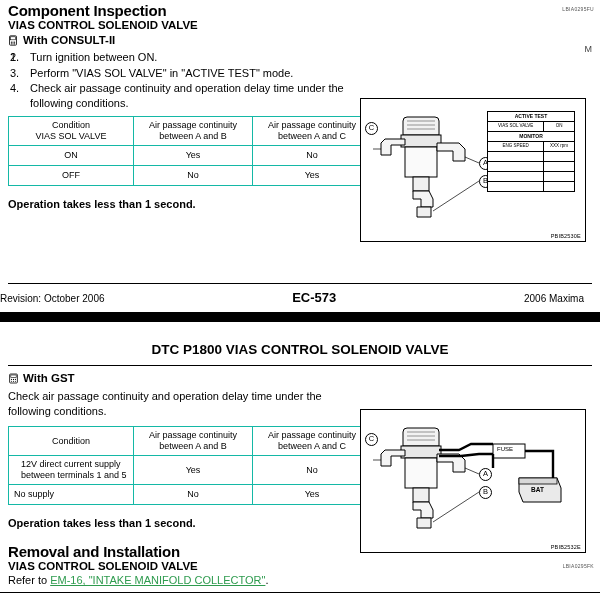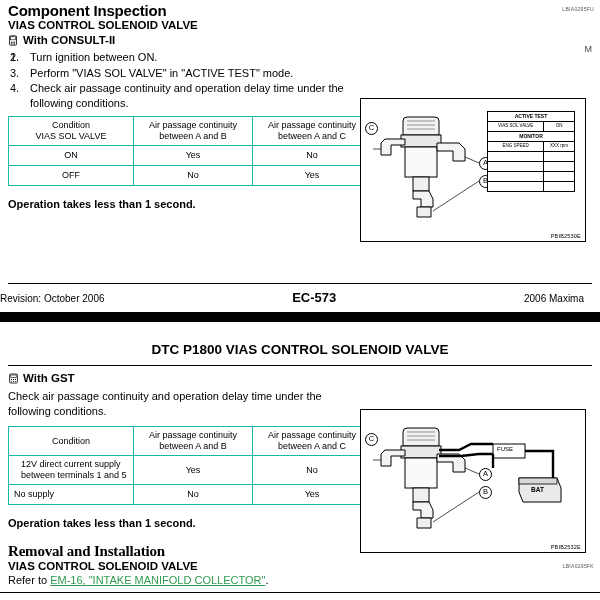--- a/index.html
+++ b/index.html
@@ -254,21 +254,20 @@
     font-size: 11px;
     margin-top: 5px;
     line-height: 1.32;
     width: 350px;
   }
   table.cond2 {
     width: 355px;
   }
   #removal-head {
     margin-top: 14px;
-    font-family: Liberation Serif, serif;
   }
   .link {
     color: #2e9b4e;
     text-decoration: underline;
   }
   #code-bottom-right {
     right: 6px;
     top: 563px;
   }
   #bottom-line {

